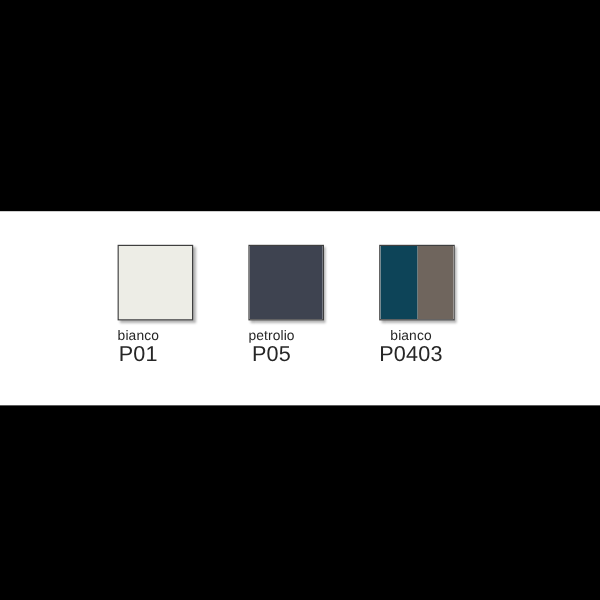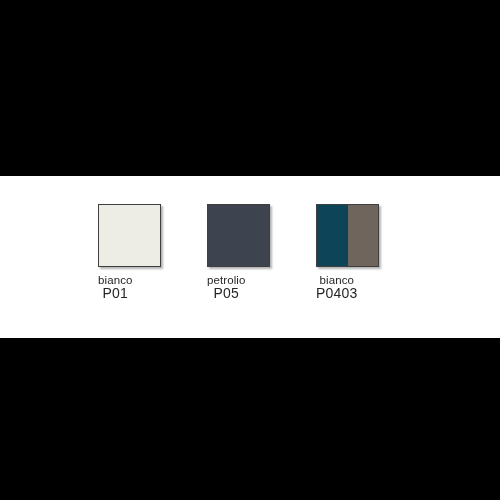--- a/index.html
+++ b/index.html
@@ -77,21 +77,21 @@
     text-align: center;
     line-height: 1.08;
     color: #262626;
   }
   .swatch-name {
     font-size: 11.5px;
     letter-spacing: 0.1px;
     white-space: nowrap;
   }
   .swatch-code {
-    font-size: 14px;
+    font-size: 18px;
     letter-spacing: 0.2px;
     white-space: nowrap;
   }
 </style>
 </head>
 <body>
 
 <div id="page">
 
   <div class="letterbox" id="letterbox-top"></div>

